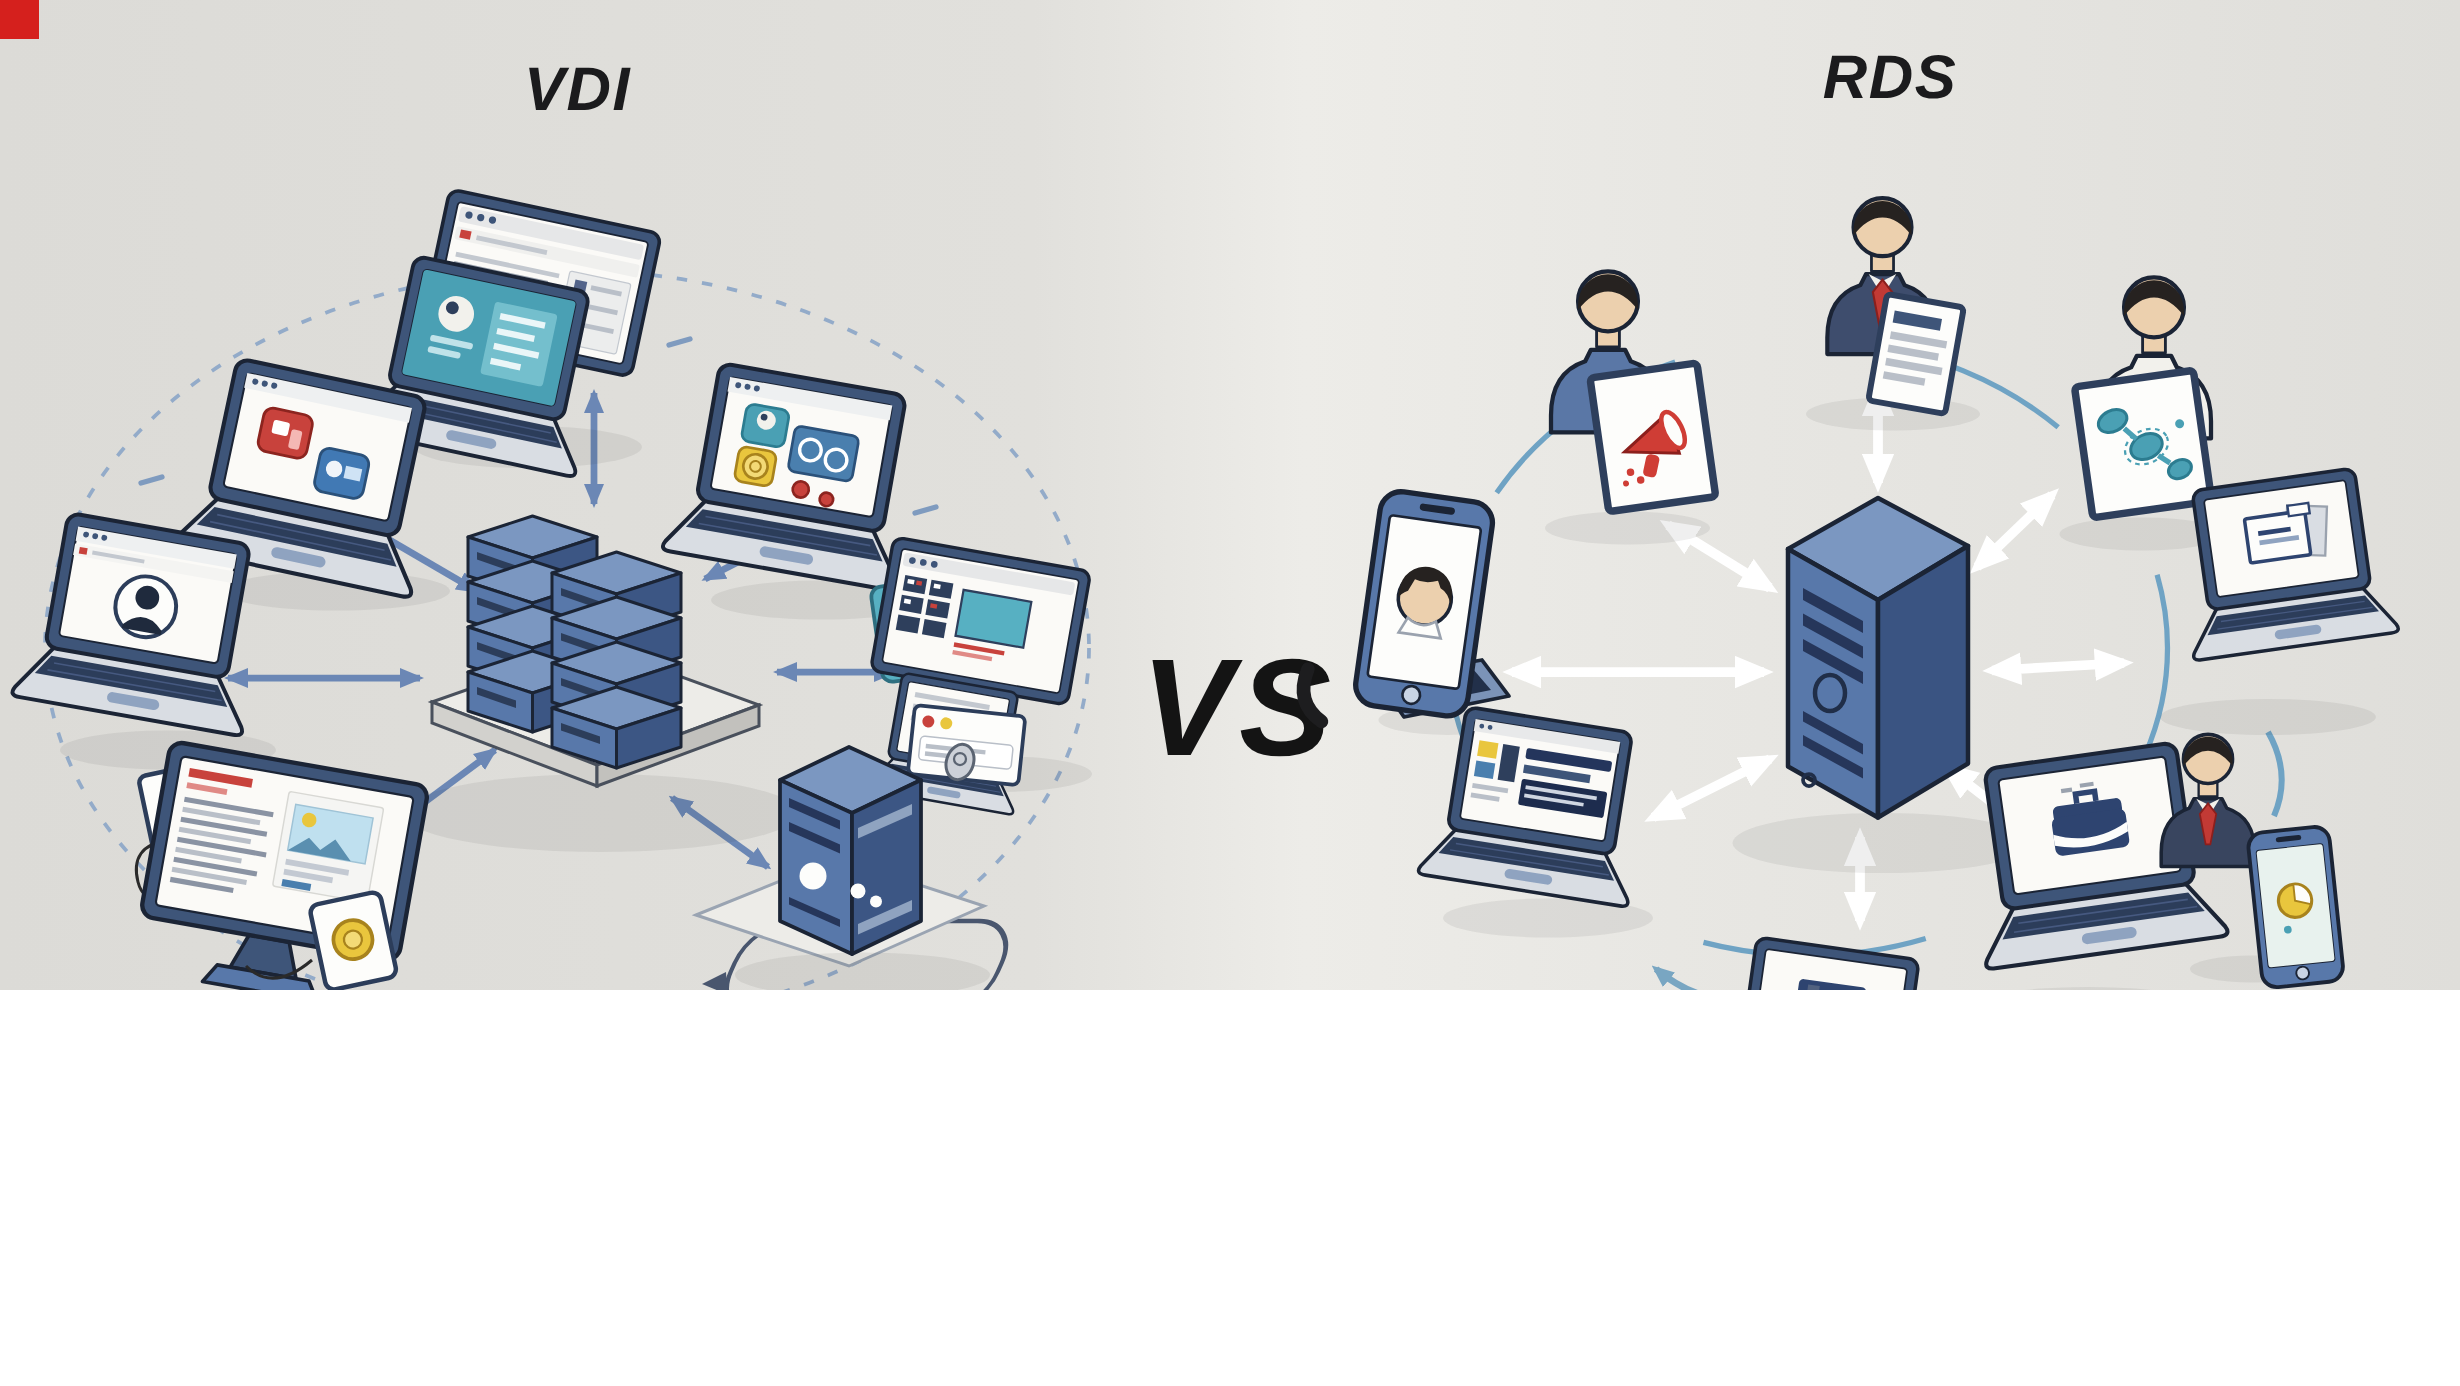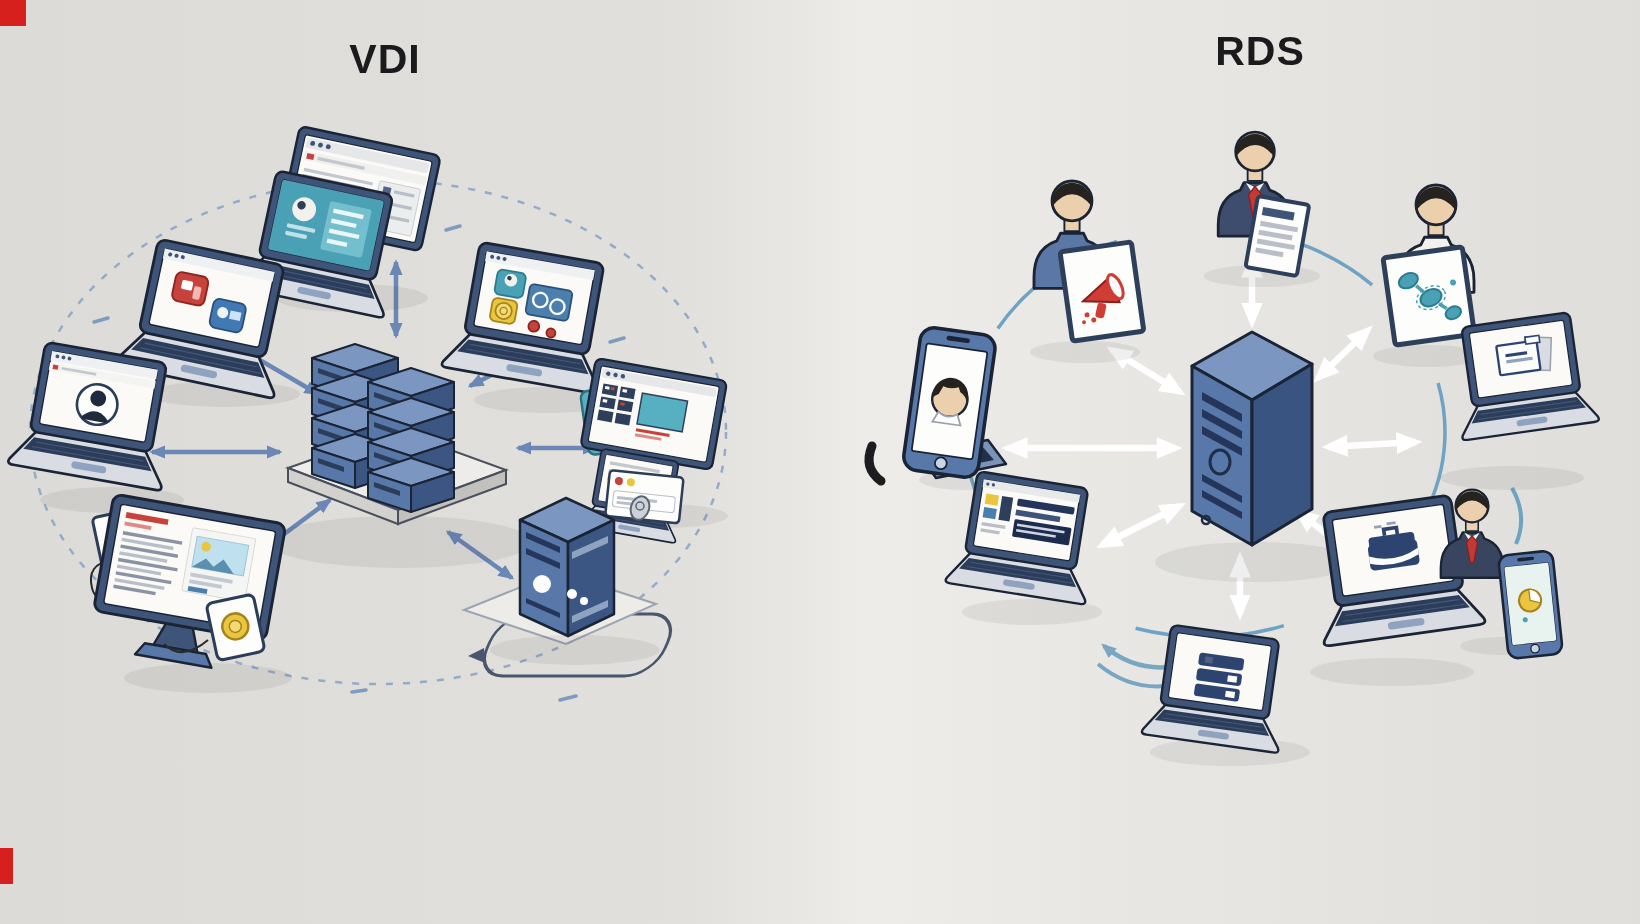--- a/index.html
+++ b/index.html
@@ -1,18 +1,18 @@
 <!DOCTYPE html>
 <html><head>
 <meta charset="utf-8">
 <style>
   html,body{margin:0;padding:0;}
   body{font-family:"Liberation Sans",sans-serif;}
-  .stage{position:relative;width:1640px;height:924px;overflow:hidden;
-    background:linear-gradient(90deg,#dcdbd7 0%,#e1e0dc 42%,#edece8 53%,#e8e7e3 68%,#dfdeda 100%);}
+  .stage{position:relative;width:1640px;height:660px;overflow:hidden;
+    background:linear-gradient(90deg,#dcdbd7 0%,#e1e0dc 42%,#edece8 53%,#e8e7e3 68%,#dfdeda 100%);font-style:italic;}
   .title{position:absolute;transform:translateX(-50%);font-weight:bold;color:#1b1b1d;
     font-size:41px;letter-spacing:1px;}
   .title.vdi{left:385px;top:36px;}
   .title.rds{left:1260px;top:28px;}
   .vs{position:absolute;left:826px;top:420px;transform:translateX(-50%);
     font-size:92px;font-weight:bold;color:#141414;letter-spacing:4px;}
   .mark-tl{position:absolute;left:0;top:0;width:26px;height:26px;background:#d5201d;}
   .mark-bl{position:absolute;left:0;top:848px;width:13px;height:36px;background:#d5201d;}
   svg.art{position:absolute;left:0;top:0;}
   .sh{fill:rgba(55,55,50,0.08);}
@@ -22,20 +22,21 @@
   .ol{stroke:#1b2435;stroke-linejoin:round;}
 </style>
 </head>
 <body>
 
 <div class="stage">
   <div class="mark-tl"></div>
   <div class="mark-bl"></div>
   <div class="title vdi">VDI</div>
   <div class="title rds">RDS</div>
+  <div class="vs">VS</div>
 
   <svg class="art" width="1640" height="924" viewBox="0 0 1640 924">
     <defs>
       <marker id="mb" viewBox="0 0 12 10" markerWidth="16" markerHeight="14" refX="10" refY="5" orient="auto-start-reverse" markerUnits="userSpaceOnUse">
           <path d="M0,0 L12,5 L0,10 Z" fill="#6b87b5"></path>
         </marker>
       <marker id="mw" viewBox="0 0 12 10" markerWidth="26" markerHeight="22" refX="9" refY="5" orient="auto-start-reverse" markerUnits="userSpaceOnUse">
           <path d="M0,0 L12,5 L0,10 Z" fill="#ffffff"></path>
         </marker>
       <marker id="mc" viewBox="0 0 12 10" markerWidth="15" markerHeight="13" refX="9" refY="5" orient="auto-start-reverse" markerUnits="userSpaceOnUse">

